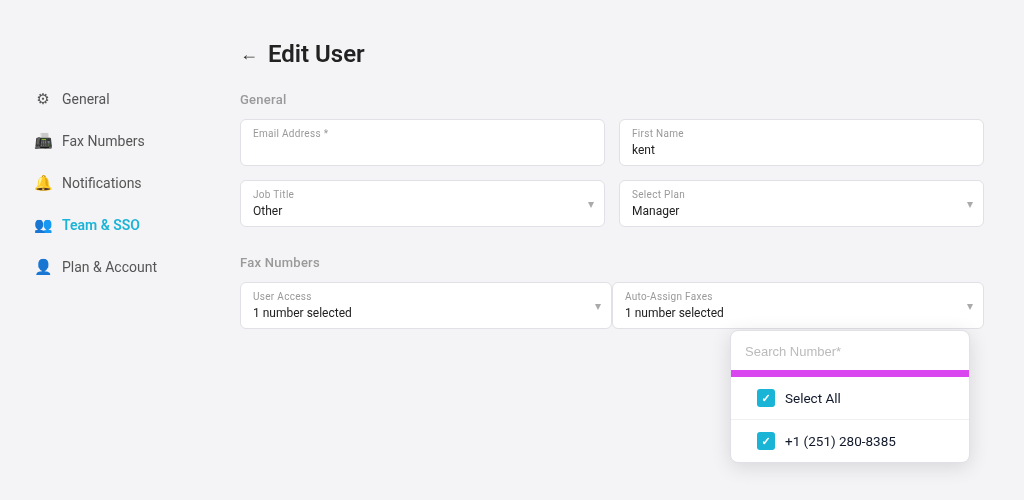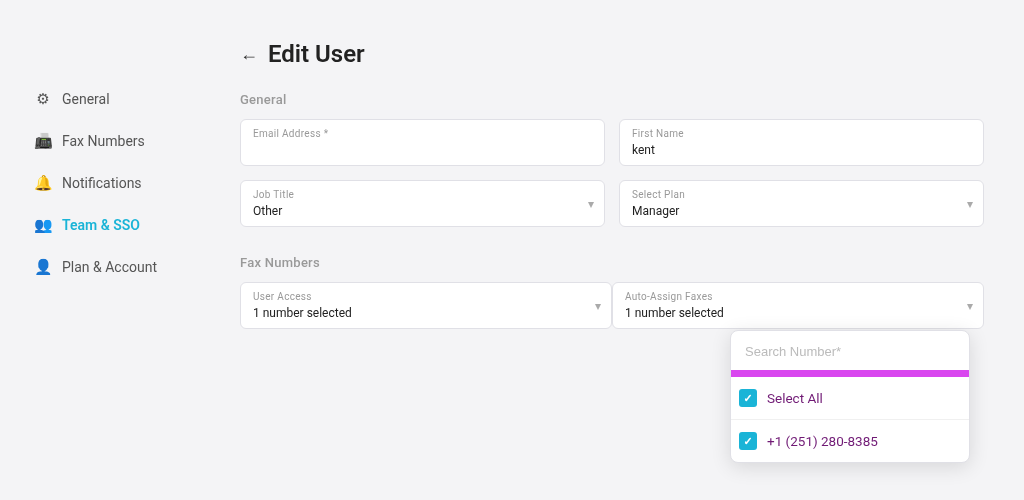--- a/index.html
+++ b/index.html
@@ -156,24 +156,24 @@
       color: #333;
       background: transparent;
     }
     .dropdown-search input::placeholder {
       color: #bbb;
     }
     .dropdown-option {
       display: flex;
       align-items: center;
       gap: 10px;
-      padding: 12px 8px;
+      padding: 12px 26px;
       cursor: pointer;
       font-size: 13.5px;
-      color: #701a75;
+      color: #0f172a;
       border-bottom: 1px solid #f0f0f0;
     }
     .dropdown-option:last-child { border-bottom: none; }
     .checkbox-icon {
       width: 18px;
       height: 18px;
       background: #1ab4d7;
       border-radius: 3px;
       display: flex;
       align-items: center;

